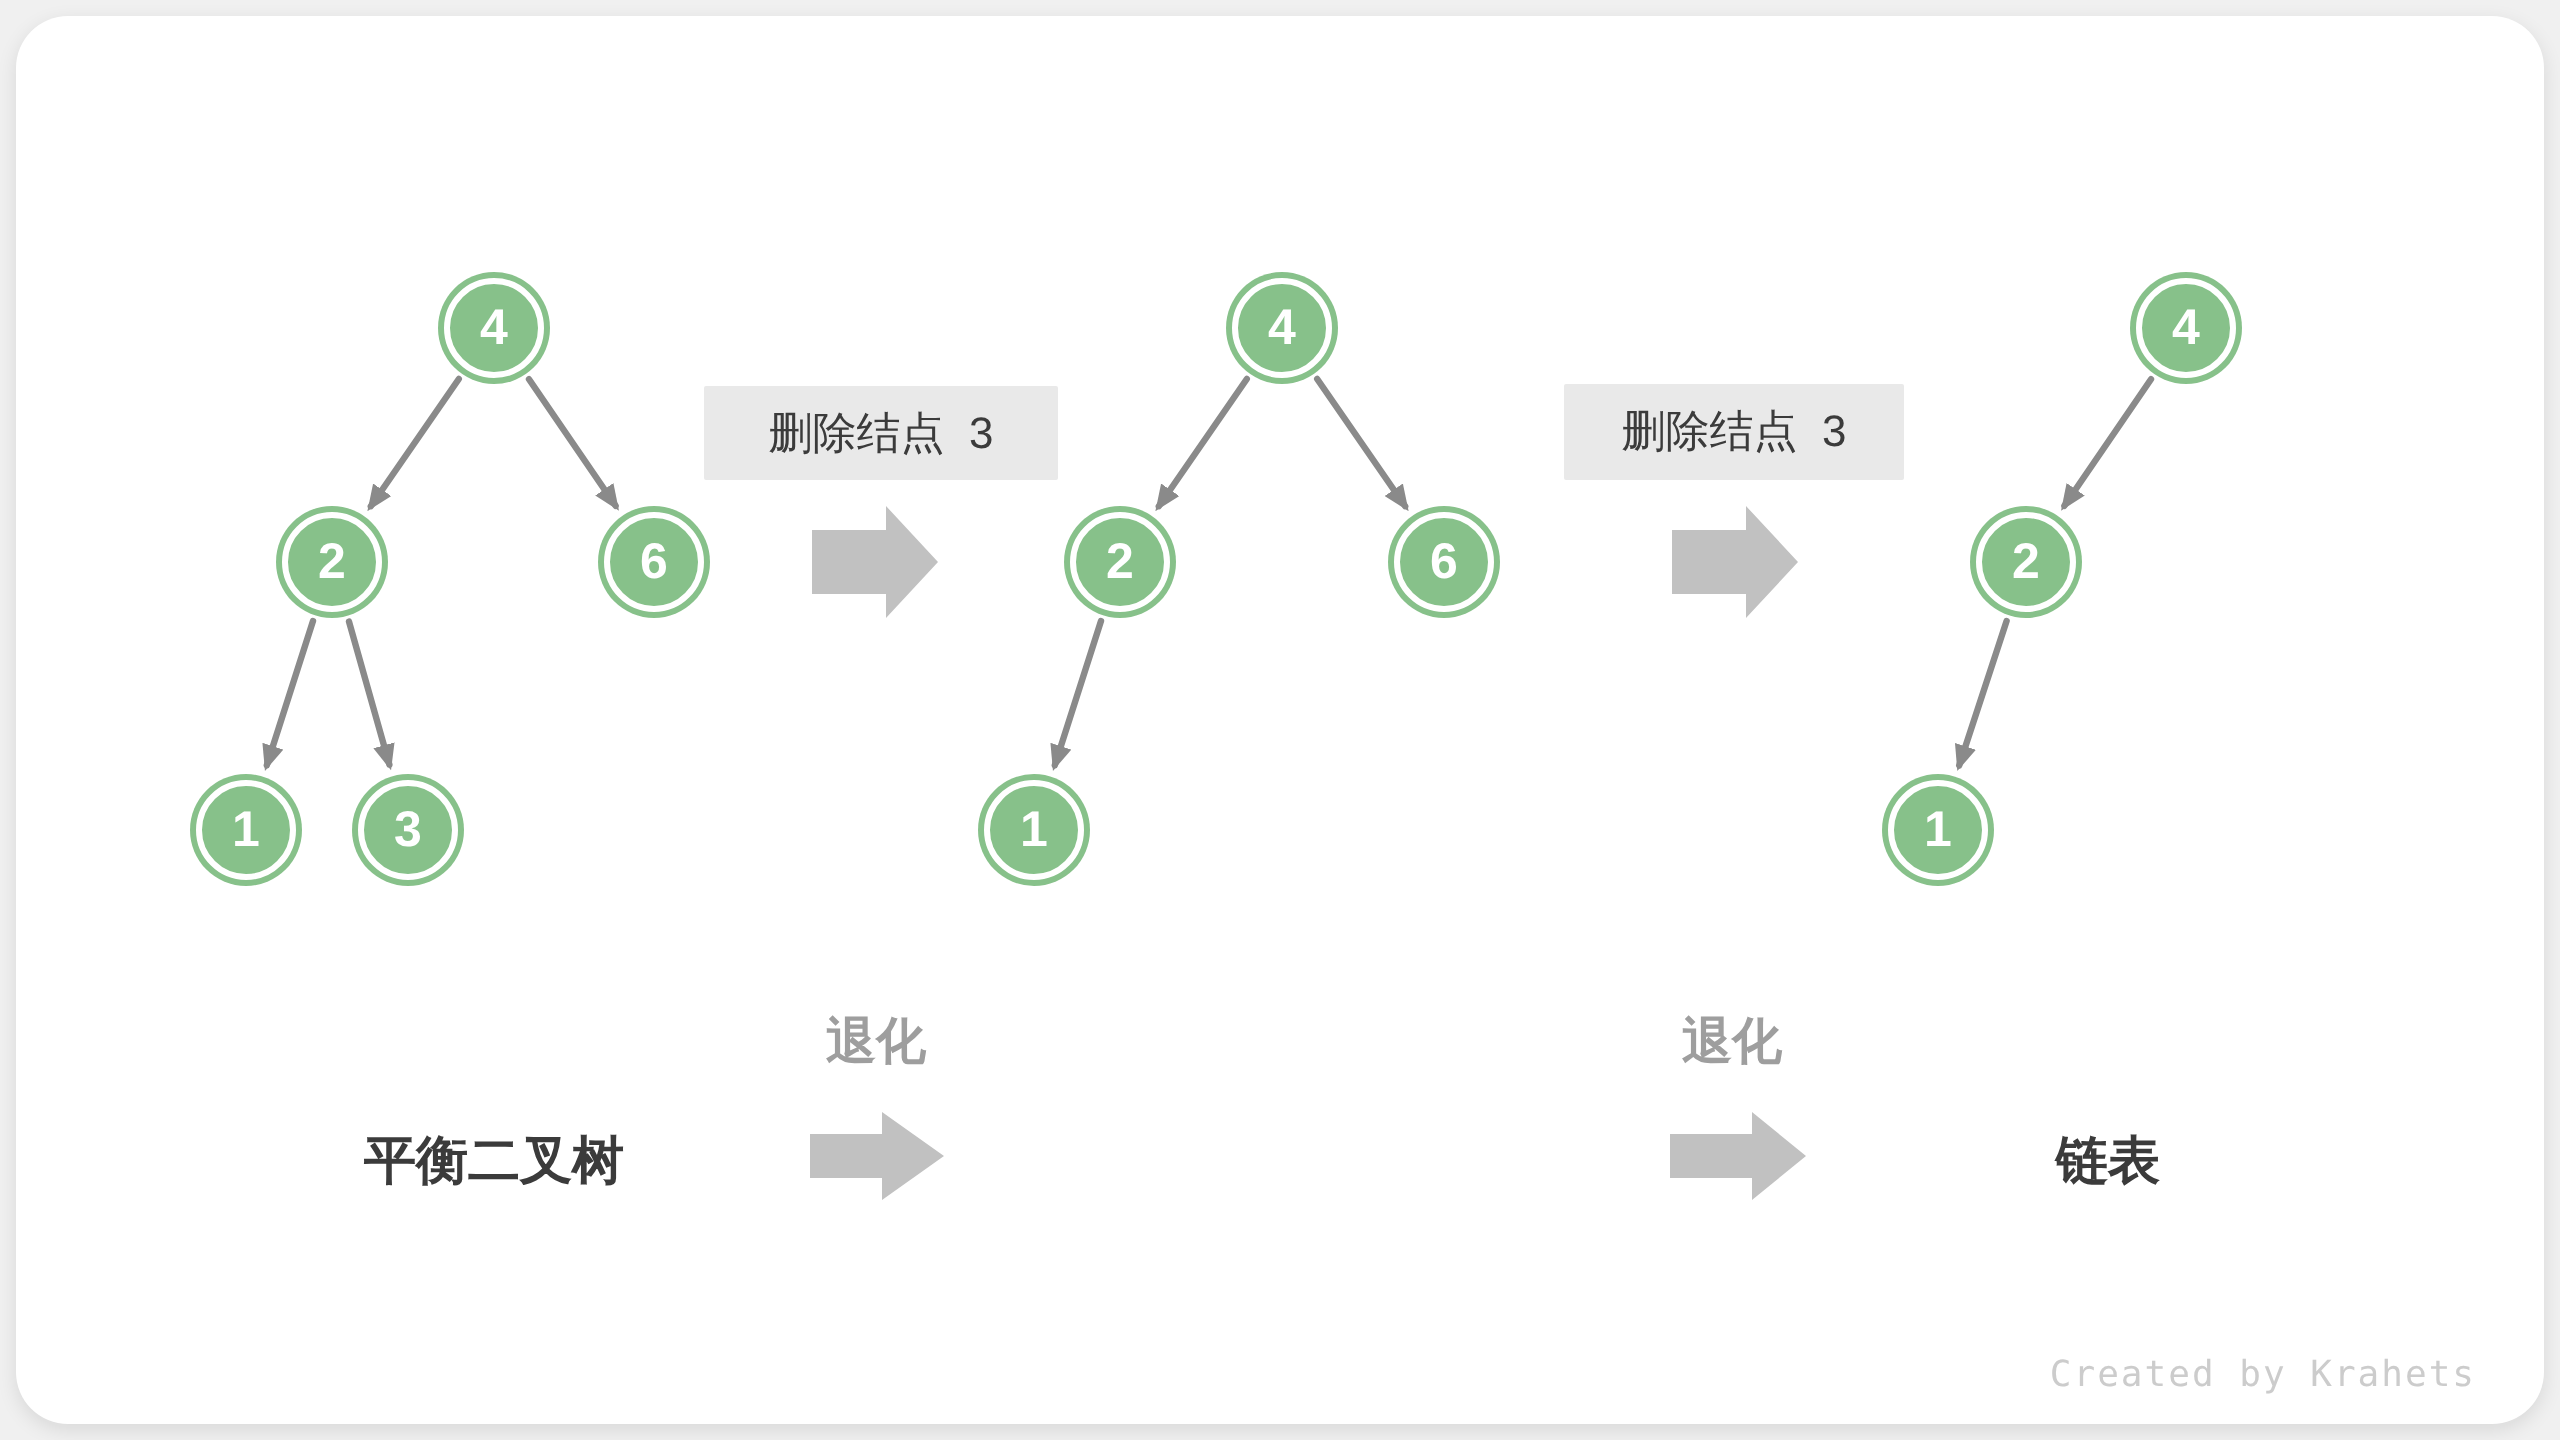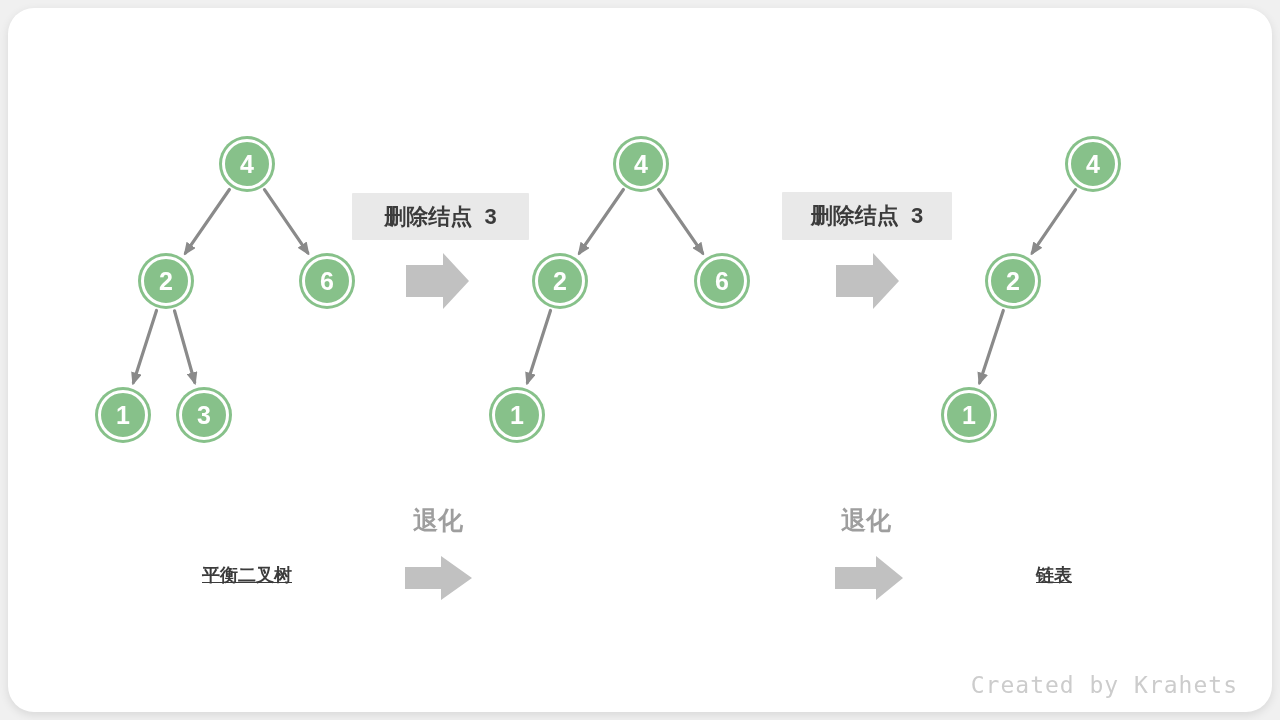--- a/index.html
+++ b/index.html
@@ -57,46 +57,45 @@
     display: flex; align-items: center; justify-content: center;
     transform: translate(-50%, -50%);
   }
   .step-box {
     position: absolute;
     background: var(--step-box-bg);
     border-radius: 1px;
     display: flex; align-items: center; justify-content: center;
     color: var(--dark-text);
     font-size: 22px;
-    font-weight: bold;
+    font-weight: normal;
     white-space: pre;
   }
   .degrade-label {
     position: absolute;
     transform: translateX(-50%);
     color: var(--muted-text);
     font-size: 25px;
     font-weight: bold;
     white-space: pre;
   }
   .tree-name {
     position: absolute;
     transform: translateX(-50%);
     color: var(--dark-text);
-    font-size: 18px;
+    font-size: 26px;
     font-weight: bold;
     white-space: pre;
-    text-decoration: underline;
   }
   .watermark {
     position: absolute;
     right: 42px; bottom: 22px;
     color: var(--watermark-text);
     font-family: "DejaVu Sans Mono", "Liberation Mono", monospace;
-    font-size: 23px;
+    font-size: 18px;
     letter-spacing: 1px;
   }
 </style>
 </head>
 <body>
 
 <div class="card">
   <div class="stage">
 
     <svg class="overlay" viewBox="0 0 1280 720">

